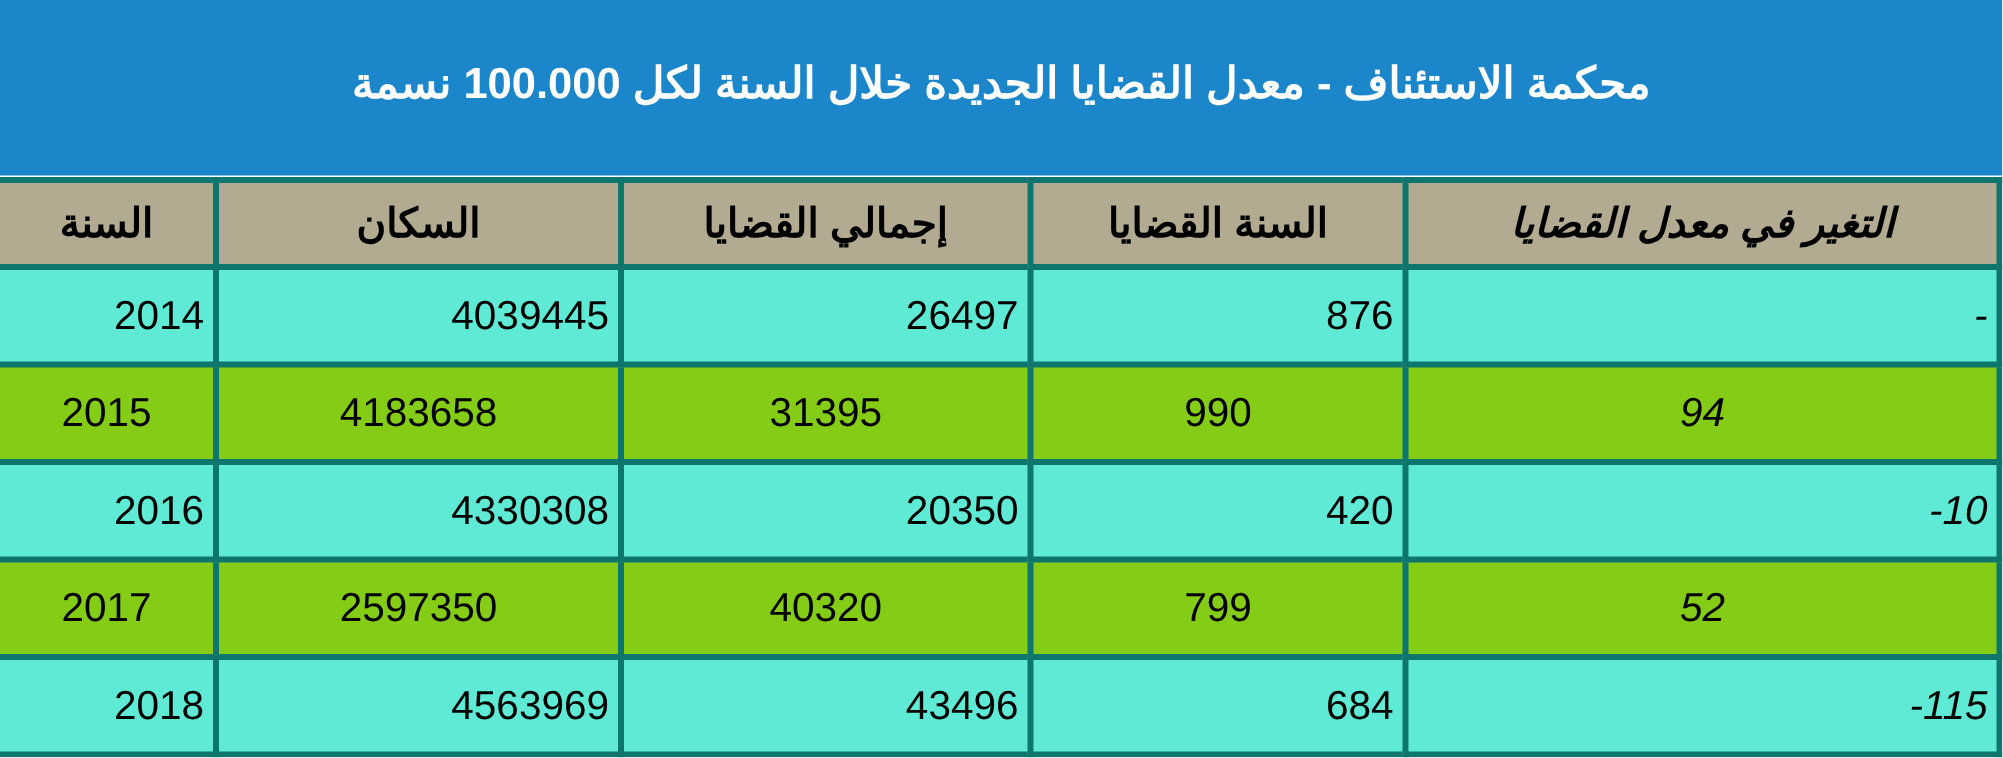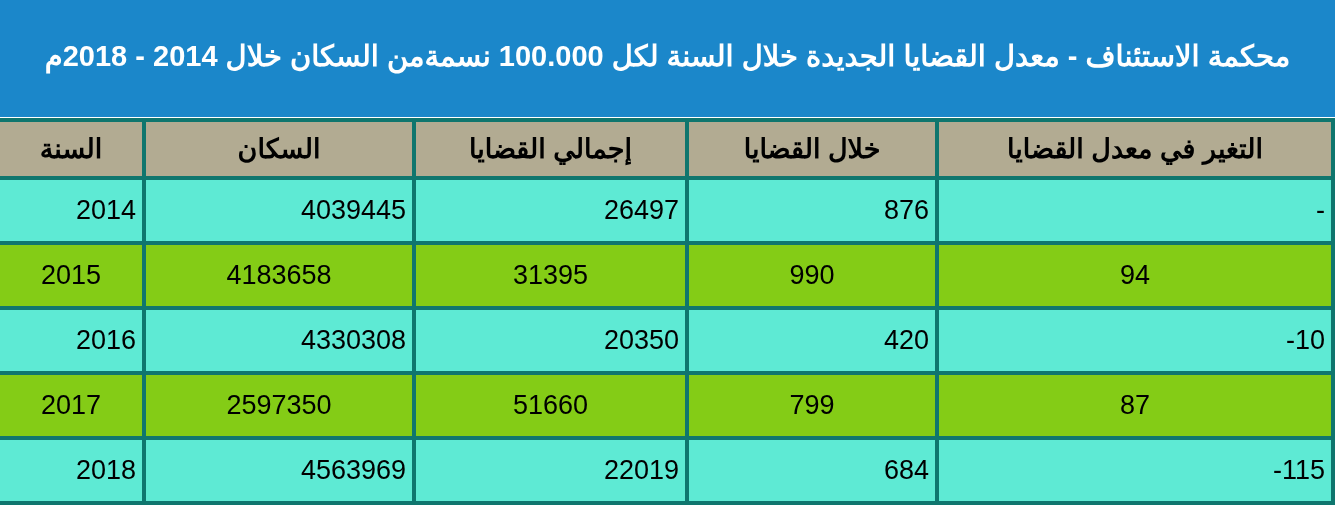--- a/index.html
+++ b/index.html
@@ -72,49 +72,49 @@
   }
   tr.plain td {
     background: #84cc16;
   }
   td.year-cell, th.year-head {
     text-align: right;
     padding-right: 22px;
   }
   td.change-cell, th.change-head {
     text-align: center;
+    font-style: italic;
   }
   col.c-change { width: 396px; }
   col.c-rate   { width: 250px; }
   col.c-total  { width: 273px; }
   col.c-pop    { width: 270px; }
   col.c-year   { width: 146px; }
 </style>
 </head>
 <body>
 
 <div class="page">
 
   <div class="title-bar">
     <div class="title-line">محكمة الاستئناف - معدل القضايا الجديدة خلال السنة لكل 100.000 نسمة</div>
-    <div class="title-line">من السكان خلال 2014 - 2018م</div>
   </div>
 
   <table class="data">
     <colgroup>
       <col class="c-change">
       <col class="c-rate">
       <col class="c-total">
       <col class="c-pop">
       <col class="c-year">
     </colgroup>
     <thead>
       <tr>
         <th class="change-head">التغير في معدل القضايا</th>
-        <th>خلال القضايا</th>
+        <th>السنة القضايا</th>
         <th>إجمالي القضايا</th>
         <th>السكان</th>
         <th class="year-head">السنة</th>
       </tr>
     </thead>
     <tbody>
       <tr class="shaded">
         <td class="change-cell">-</td>
         <td>876</td>
         <td>26497</td>
@@ -129,29 +129,29 @@
         <td class="year-cell">2015</td>
       </tr>
       <tr class="shaded">
         <td class="change-cell">10-</td>
         <td>420</td>
         <td>20350</td>
         <td>4330308</td>
         <td class="year-cell">2016</td>
       </tr>
       <tr class="plain">
-        <td class="change-cell">87</td>
+        <td class="change-cell">52</td>
         <td>799</td>
-        <td>51660</td>
+        <td>40320</td>
         <td>2597350</td>
         <td class="year-cell">2017</td>
       </tr>
       <tr class="shaded">
         <td class="change-cell">115-</td>
         <td>684</td>
-        <td>22019</td>
+        <td>43496</td>
         <td>4563969</td>
         <td class="year-cell">2018</td>
       </tr>
     </tbody>
   </table>
 
 </div>
 
 </body></html>

